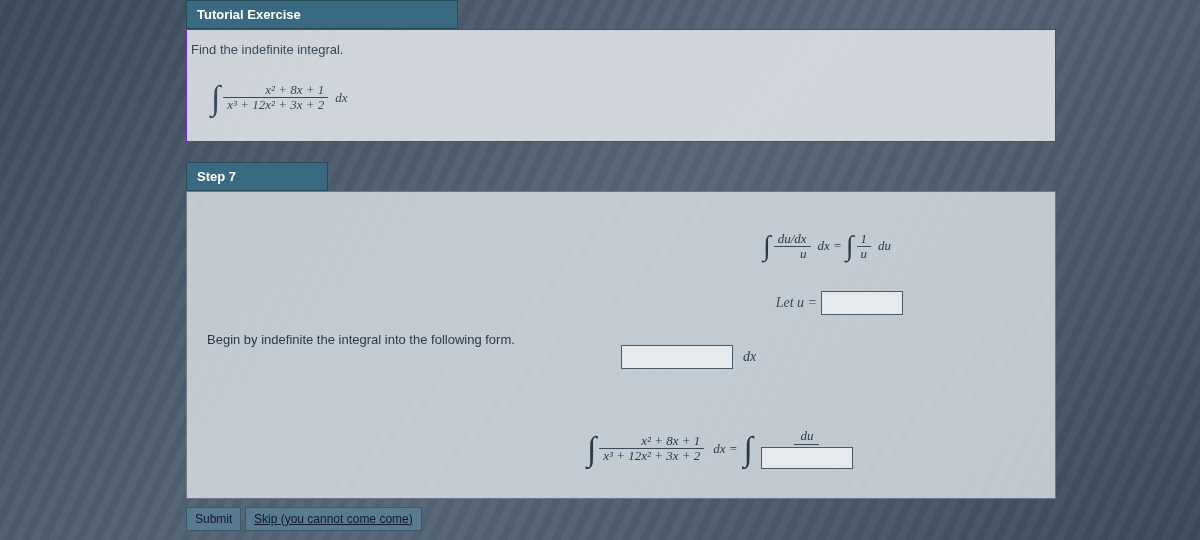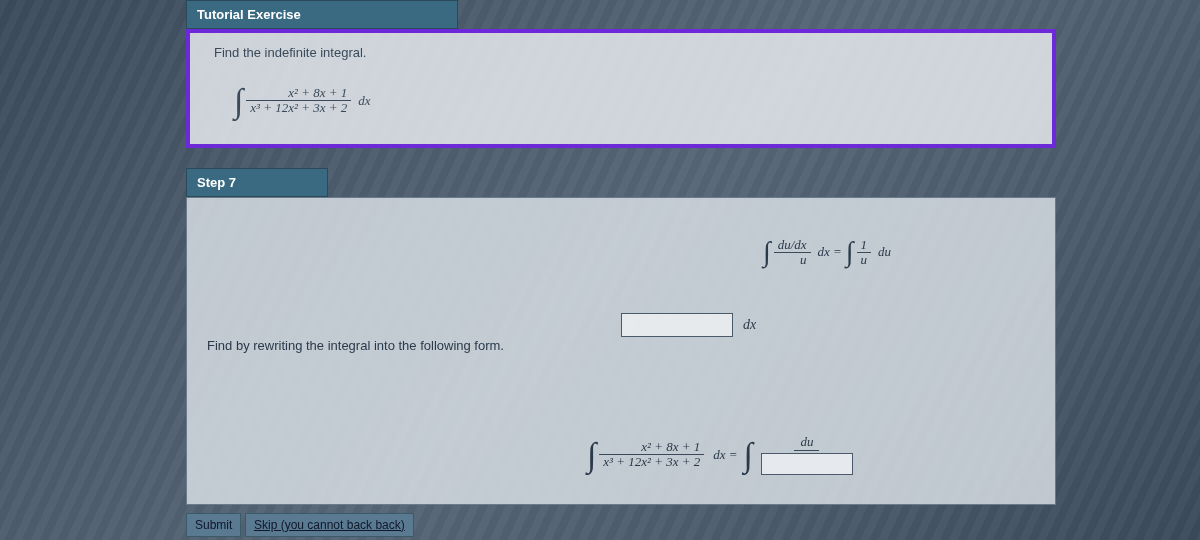--- a/index.html
+++ b/index.html
@@ -29,22 +29,22 @@
     background: #3a6a82;
     color: #fff;
     font-weight: bold;
     padding: 6px 10px;
     width: 250px;
     border: 1px solid #2a4a5a;
   }
   .header-bar { width: 250px; }
   .panel {
     background: rgba(230,234,238,0.85);
-    border: 4px solid #6d28d9;
-    padding: 12px 24px;
+    border: 1px solid #6d28d9;
+    padding: 12px 4px;
     color: #3a4a5a;
   }
   .step-bar {
     width: 120px;
     margin-top: 20px;
   }
   .step-panel {
     background: rgba(220,226,232,0.82);
     border: 1px solid #6a7a8a;
     padding: 18px 16px 18px 16px;
@@ -159,39 +159,43 @@
       <span class="math-italic" style="margin-left:4px;">dx</span>
     </div>
   </div>
 
   <div class="step-bar">
     <span>Step 7</span>
   </div>
 
   <div class="step-panel">
 
-    <div class="step-left">Find by rewriting the integral into the following form.</div>
+    <div class="step-left">Begin by indefinite the integral into the following form.</div>
 
     <div class="right-col">
 
       <div class="row" style="justify-content:center;">
         <span class="integral-sym small">∫</span>
         <span class="frac">
           <span class="num">du/dx</span>
           <span class="den">u</span>
         </span>
         <span class="math-italic" style="margin:0 4px;">dx =</span>
         <span class="integral-sym small">∫</span>
         <span class="frac">
           <span class="num">1</span>
           <span class="den">u</span>
         </span>
         <span class="math-italic" style="margin-left:4px;">du</span>
       </div>
 
+      <div class="row">
+        <span class="eq-label">Let u =</span>
+        <span class="input-box"></span>
+      </div>
 
       <div class="row" style="margin-top:30px;">
         <span class="input-box wide"></span>
         <span class="after-text">dx</span>
       </div>
 
     </div>
 
     <div class="bottom-eq">
       <span class="integral-sym">∫</span>
@@ -204,15 +208,15 @@
       <span class="du-frac-box" style="margin-left:4px;">
         <span class="topline">du</span>
         <span class="bot"><span class="input-box" style="width:90px;height:20px;"></span></span>
       </span>
     </div>
 
   </div>
 
   <div class="btn-row">
     <button class="btn">Submit</button>
-    <button class="btn skip">Skip (you cannot back back)</button>
+    <button class="btn skip">Skip (you cannot come come)</button>
   </div>
 </div>
 
 </body></html>

